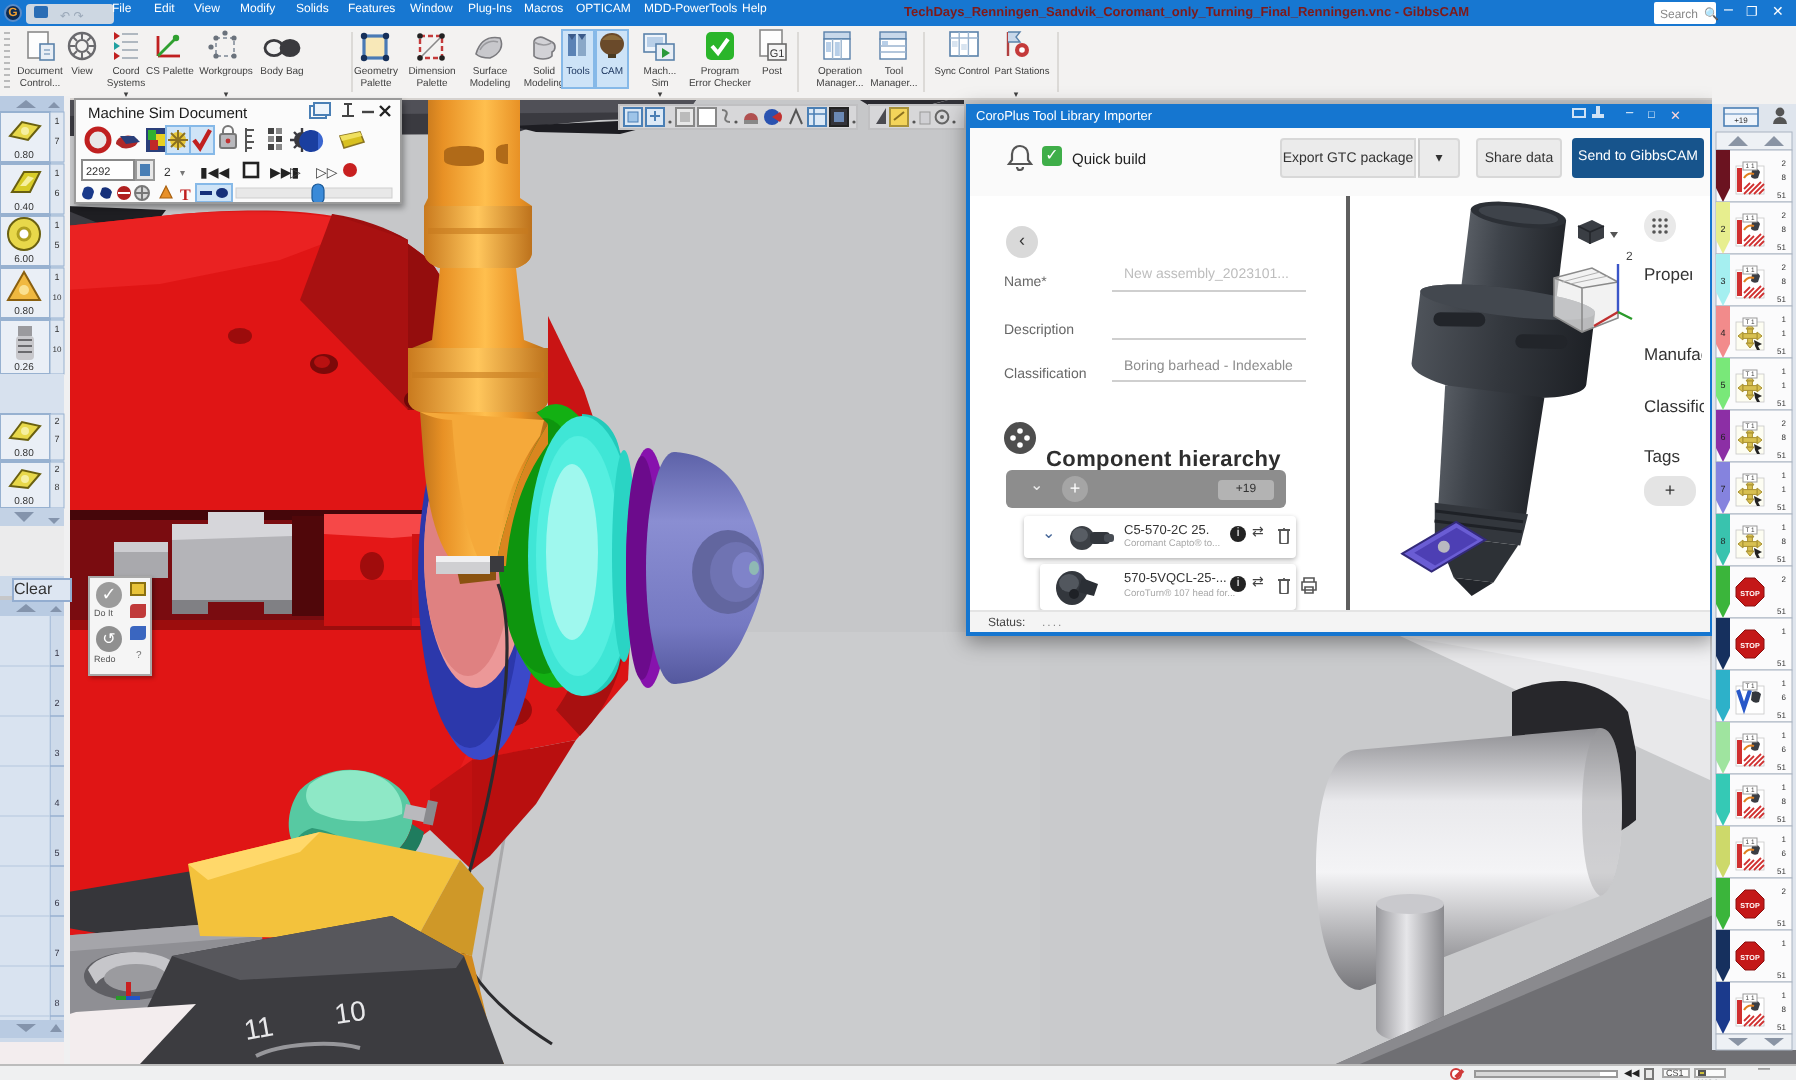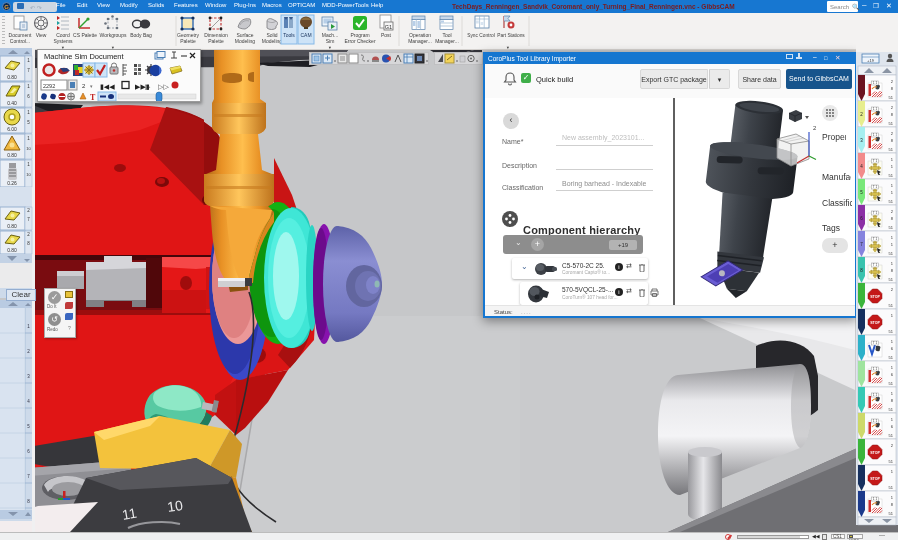--- a/index.html
+++ b/index.html
@@ -515,21 +515,21 @@
         <text x="28.5" y="380" font-size="4.5" fill="#334" text-anchor="middle">5</text>
         <text x="28.5" y="405" font-size="4.5" fill="#334" text-anchor="middle">6</text>
         <text x="28.5" y="430" font-size="4.5" fill="#334" text-anchor="middle">7</text>
         <text x="28.5" y="455" font-size="4.5" fill="#334" text-anchor="middle">8</text>
 <rect x="0" y="462" width="32" height="9" fill="#b9cbe2"></rect>
         <polygon points="8,464 13,468 18,464" fill="#8494ac"></polygon>
         <polygon points="25,468 31,468 28,464" fill="#8494ac"></polygon>
 </g>
 </svg>
 
-<div class="abs" style="left:6px;top:289px;width:30px;height:12px;background:#dde6f2;border:1px solid #93add0;font-size:8px;color:#333;text-align:center;line-height:10px">Clear</div>
+<div class="abs" style="left:6px;top:289px;width:30px;height:12px;background:#dde6f2;border:1px solid #93add0;font-size:8px;color:#333;text-align:left;line-height:10px">Clear</div>
 
 <div class="abs" style="left:44px;top:288px;width:32px;height:50px;background:#f5f5f5;border:1px solid #a8a8a8;box-shadow:1px 1px 2px rgba(0,0,0,.3)">
 <div class="abs" style="left:3px;top:2px;width:13px;height:13px;border-radius:50%;background:#9b9b9b;color:#fff;font-size:9px;text-align:center;line-height:13px">✓</div>
 <div class="abs" style="left:2px;top:15px;font-size:4.5px;color:#555">Do It</div>
 <div class="abs" style="left:3px;top:24px;width:13px;height:13px;border-radius:50%;background:#8f8f8f;color:#fff;font-size:8px;text-align:center;line-height:13px">↺</div>
 <div class="abs" style="left:2px;top:38px;font-size:4.5px;color:#555">Redo</div>
 <div class="abs" style="left:20px;top:2px;width:8px;height:7px;background:#e8c33a;border:0.5px solid #8a7010"></div>
 <div class="abs" style="left:20px;top:13px;width:8px;height:7px;background:#c03a3a;border-radius:2px 0 2px 0"></div>
 <div class="abs" style="left:20px;top:24px;width:8px;height:7px;background:#3a66c0;border-radius:2px 0 2px 0"></div>
 <div class="abs" style="left:23px;top:36px;font-size:5px;color:#777">?</div>

